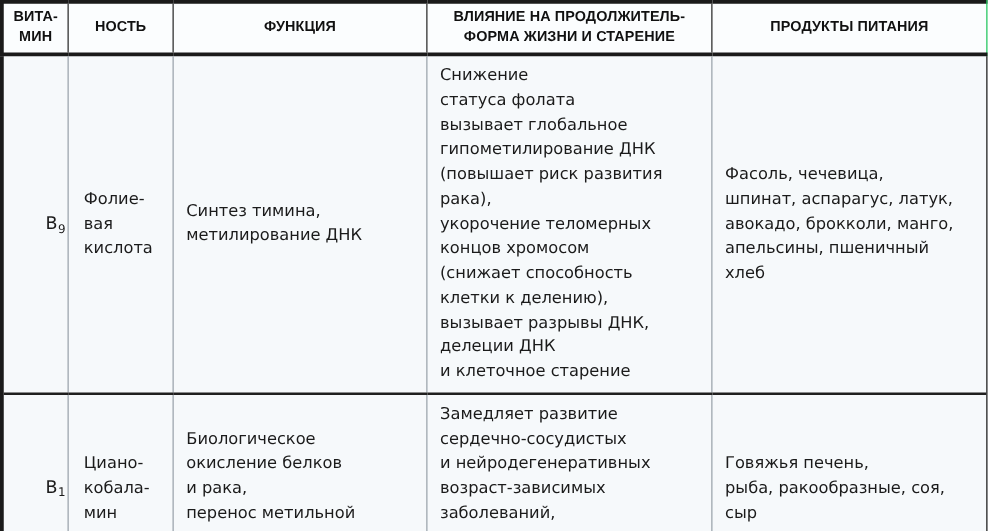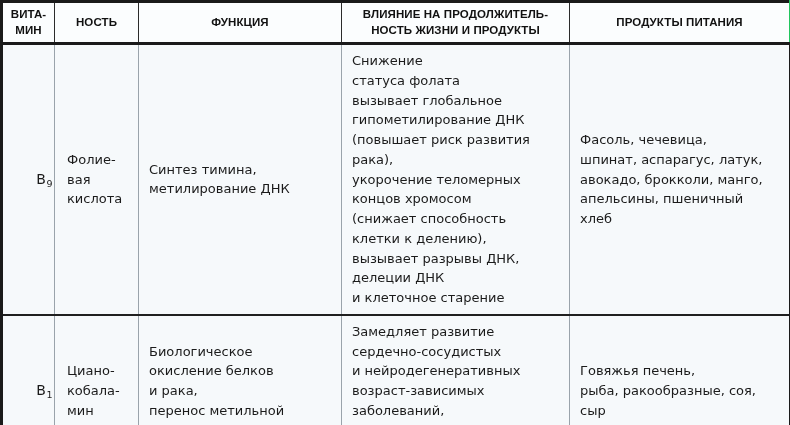--- a/index.html
+++ b/index.html
@@ -115,21 +115,21 @@
           <span class="hdr-line">МИН</span>
         </th>
         <th>
           <span class="hdr-line">НОСТЬ</span>
         </th>
         <th>
           <span class="hdr-line">ФУНКЦИЯ</span>
         </th>
         <th>
           <span class="hdr-line">ВЛИЯНИЕ НА ПРОДОЛЖИТЕЛЬ-</span>
-          <span class="hdr-line">НОСТЬ ЖИЗНИ И ПРОДУКТЫ</span>
+          <span class="hdr-line">ФОРМА ЖИЗНИ И СТАРЕНИЕ</span>
         </th>
         <th class="last">
           <span class="hdr-line">ПРОДУКТЫ ПИТАНИЯ</span>
         </th>
       </tr>
     </thead>
 
     <tbody>
       <tr>
         <td class="first cell-vitamin"><span>B</span><sub>9</sub></td>

